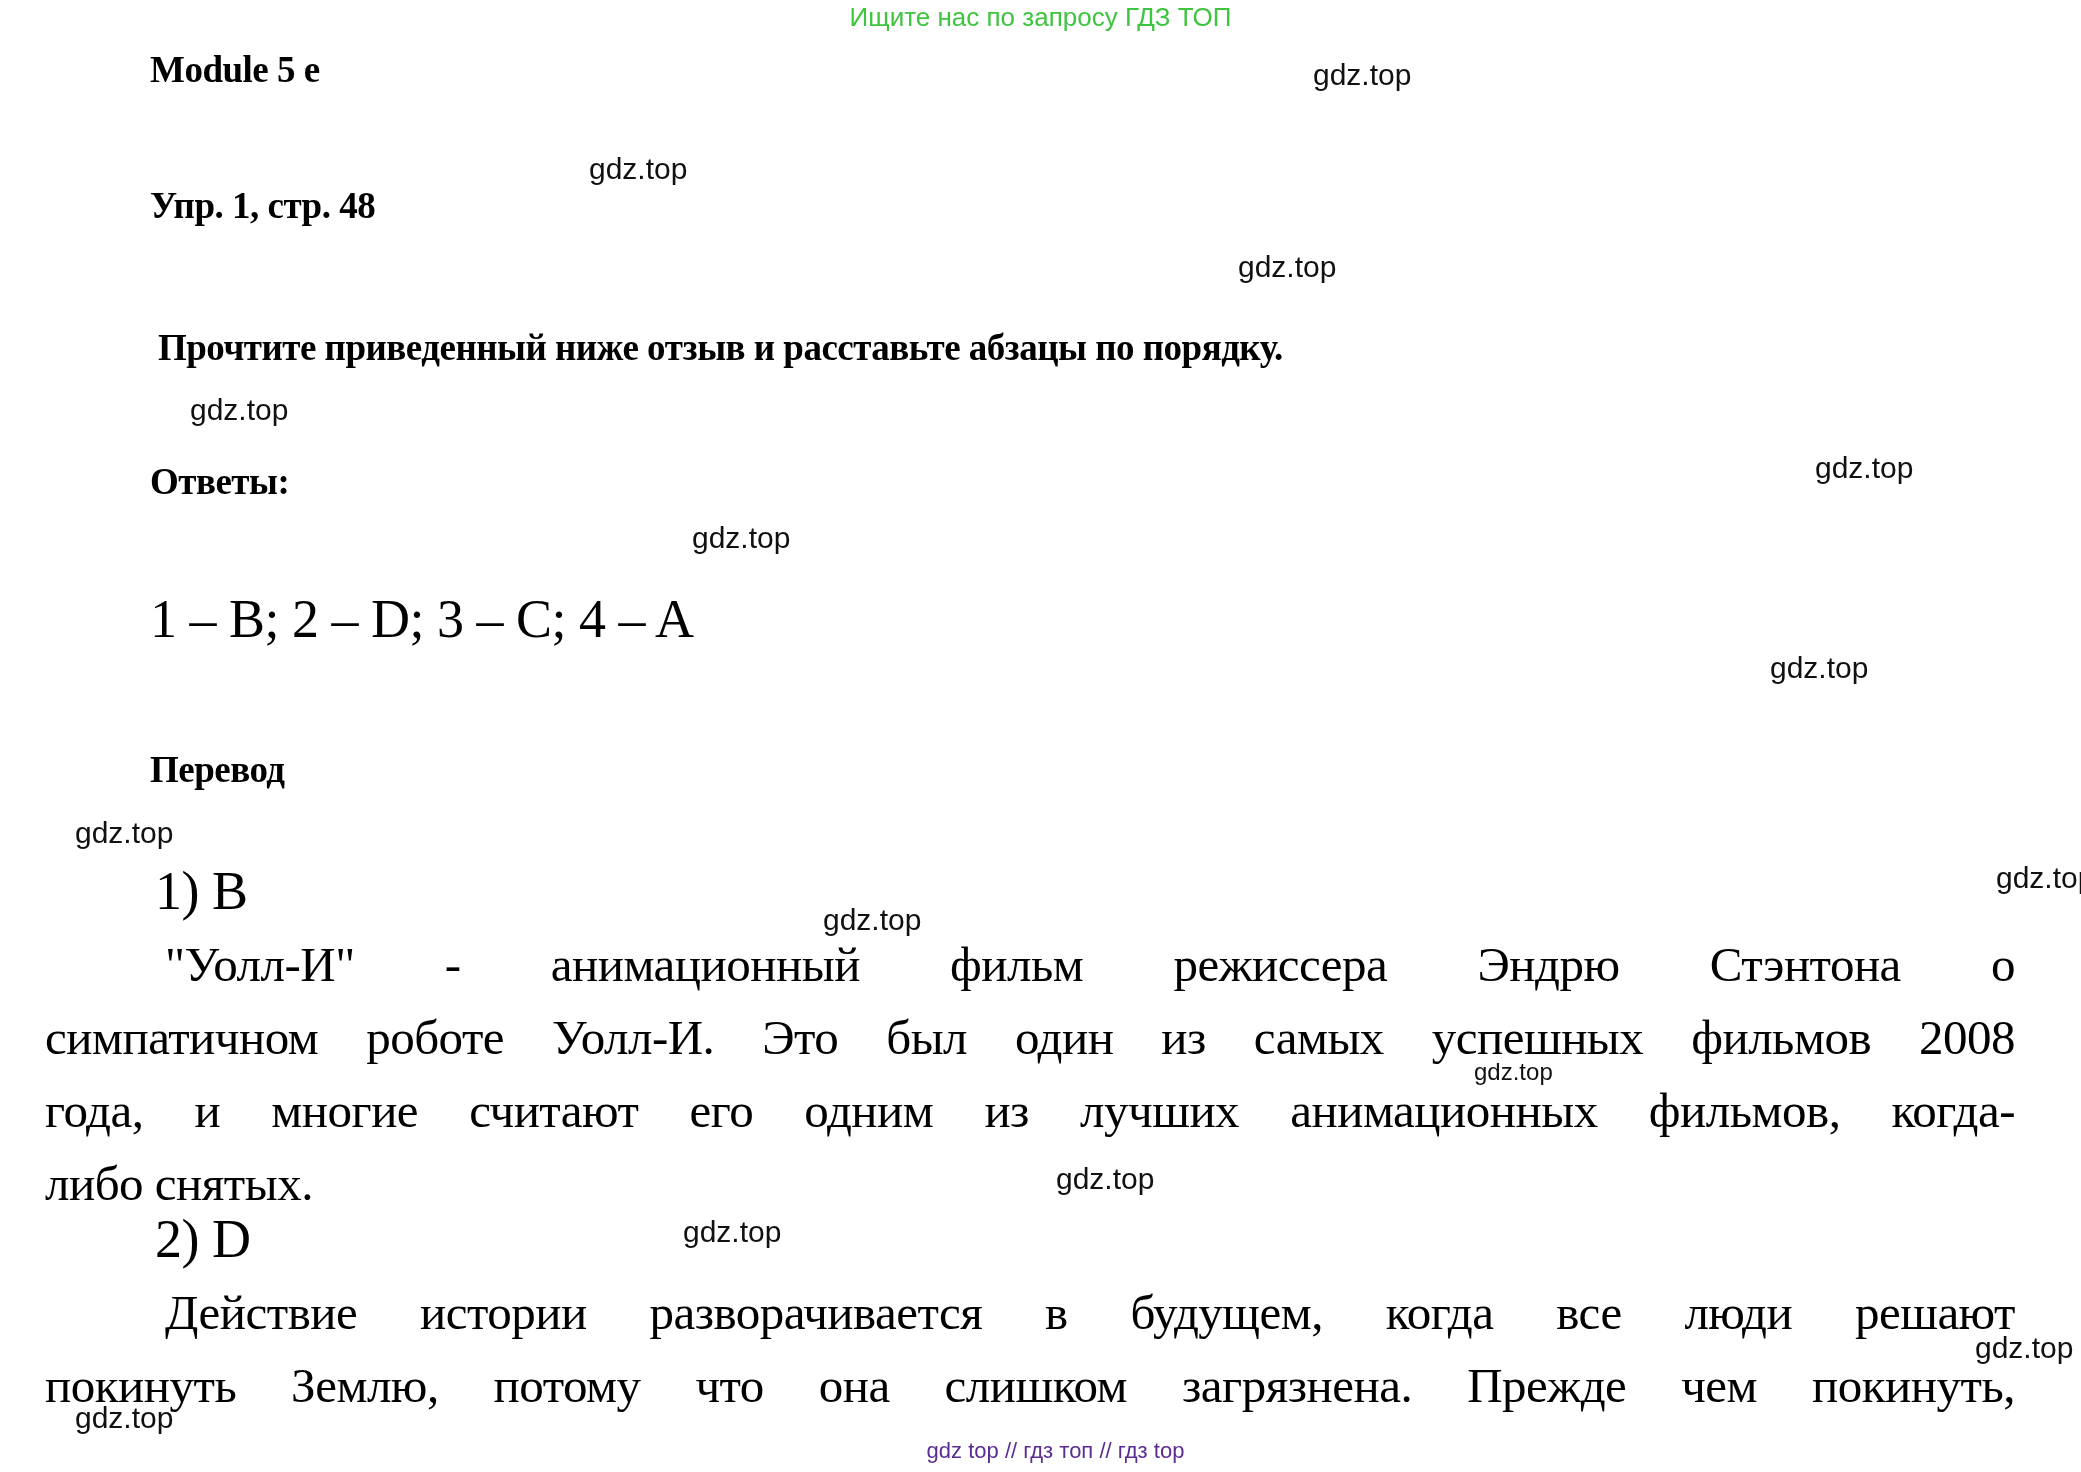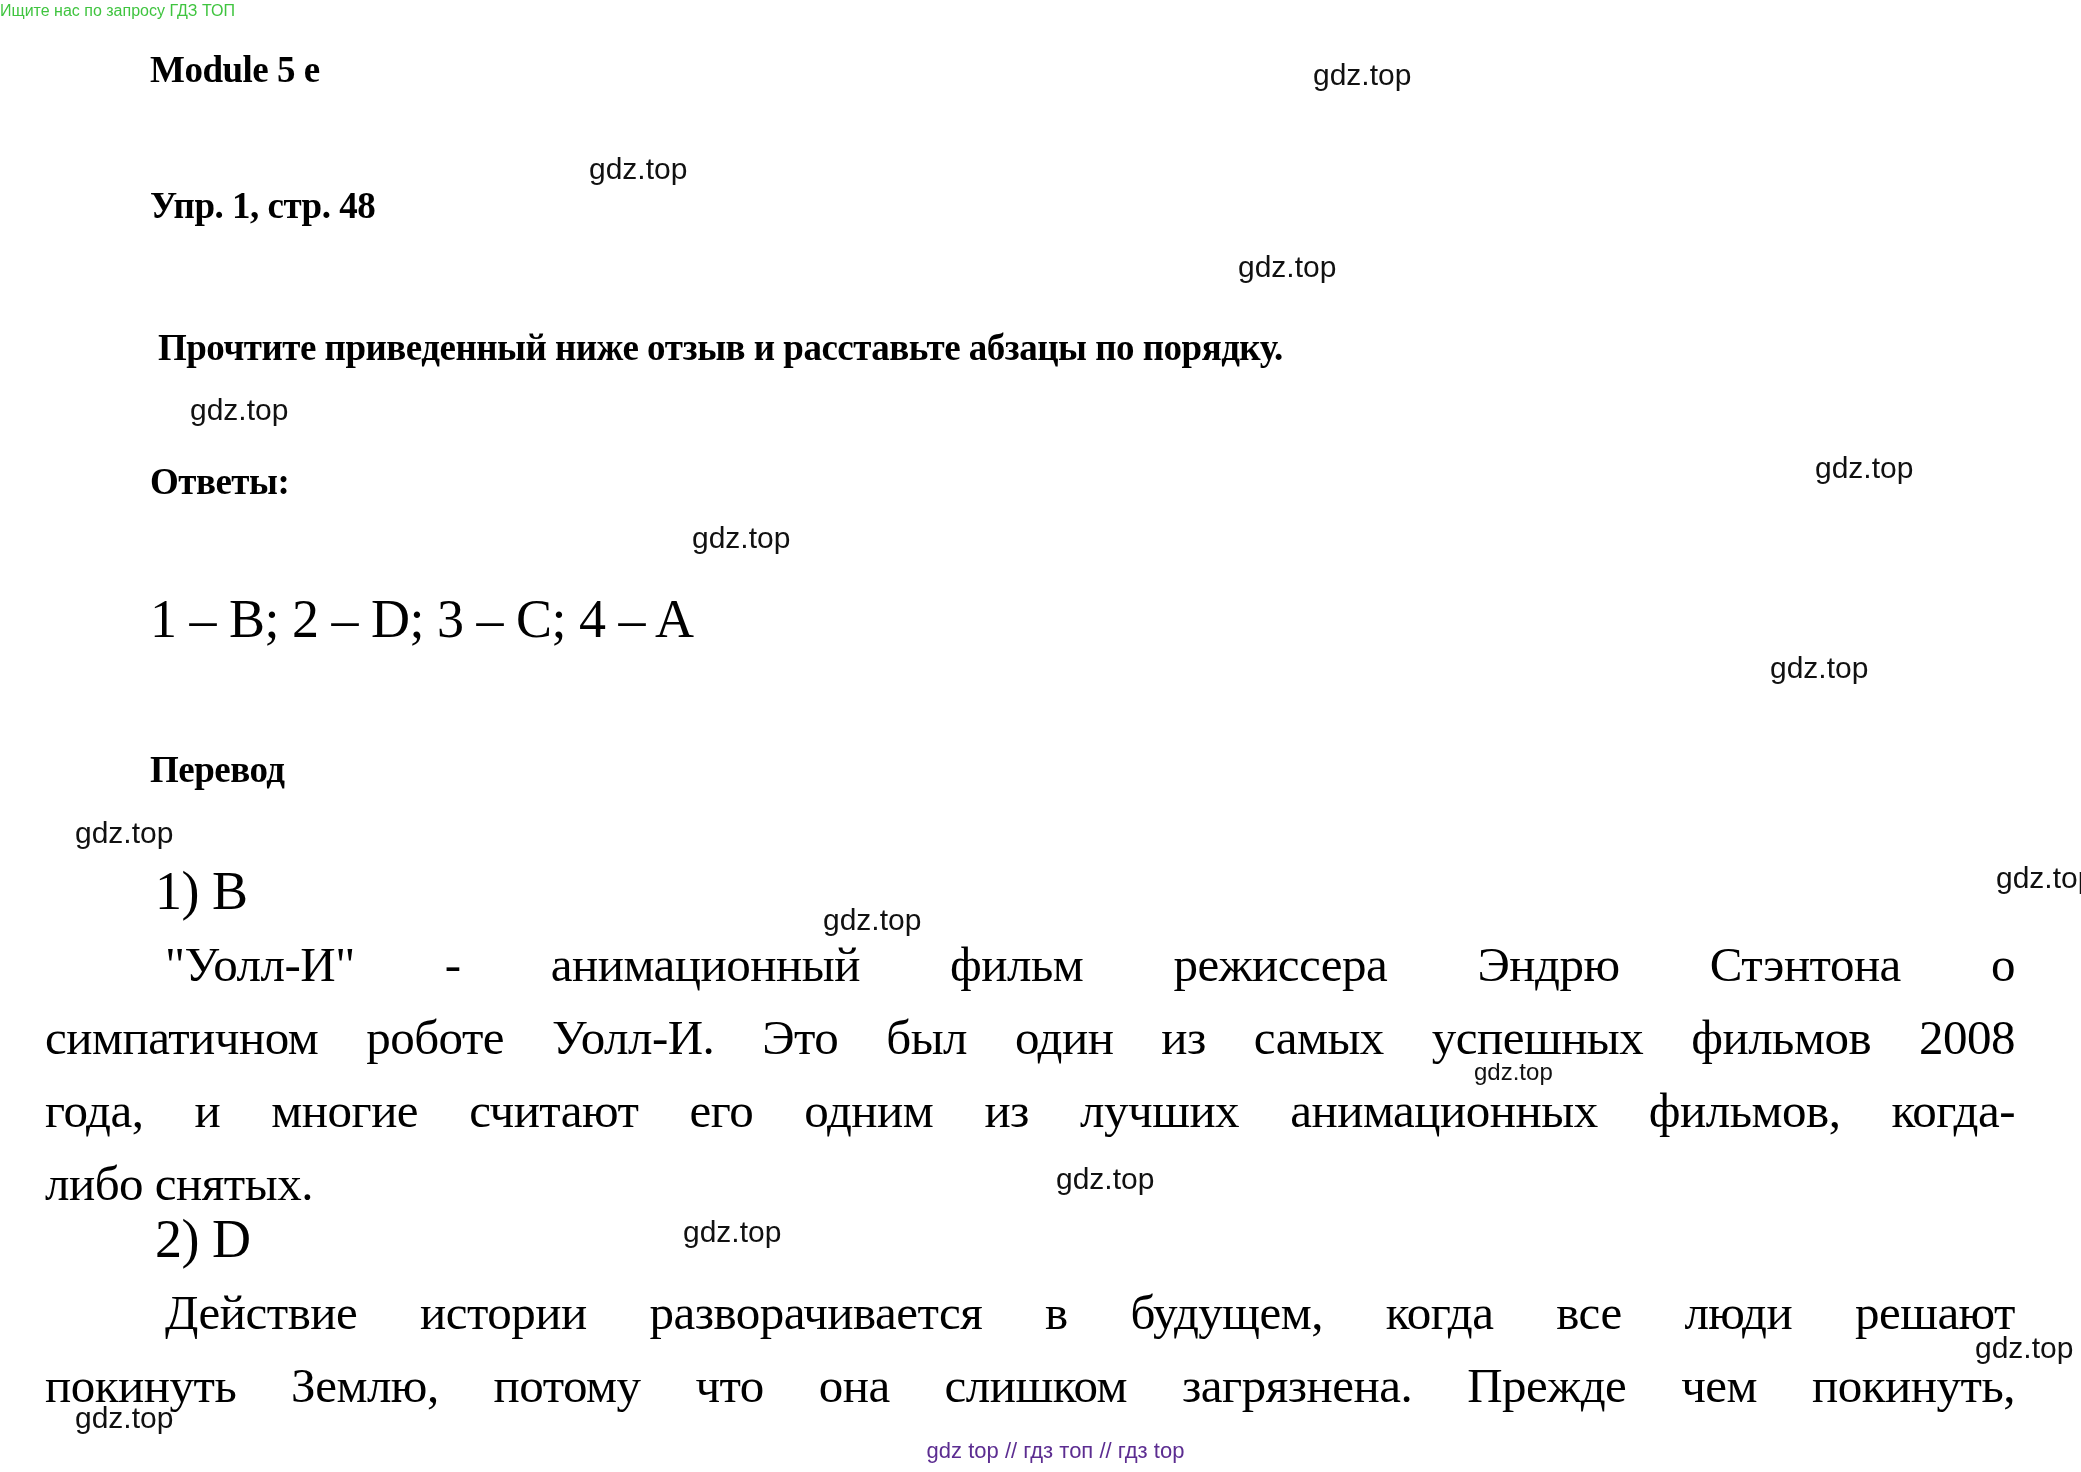--- a/index.html
+++ b/index.html
@@ -1,22 +1,22 @@
 <!DOCTYPE html>
 <html><head>
 <meta charset="utf-8">
 <style>
   html,body{margin:0;padding:0;background:#fff;}
   .page{
     position:relative;width:2081px;height:1472px;overflow:hidden;background:#ffffff;
     font-family:"Liberation Serif",serif;color:#000;
   }
   .promo{
-    position:absolute;top:2px;left:0;width:100%;text-align:left;
-    font-family:"Liberation Sans",sans-serif;font-size:16px;
+    position:absolute;top:2px;left:0;width:100%;text-align:center;
+    font-family:"Liberation Sans",sans-serif;font-size:26px;
   }
   .heading{
     position:absolute;margin:0;font-weight:bold;font-size:37px;
     white-space:nowrap;letter-spacing:-0.5px;
   }
   .plainline{
     position:absolute;font-size:54px;white-space:nowrap;letter-spacing:-0.5px;
   }
   .para{position:absolute;width:1970px;}
   .line{

